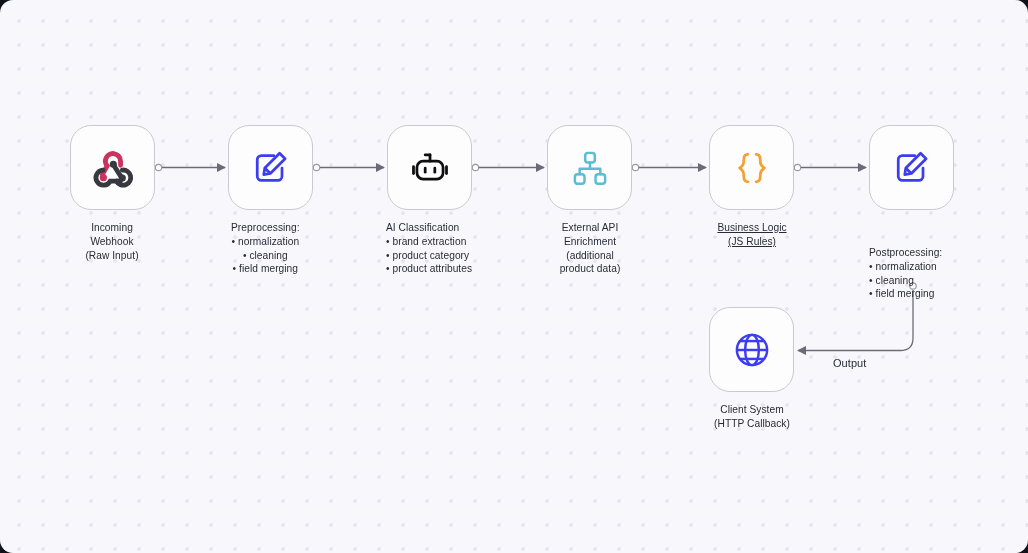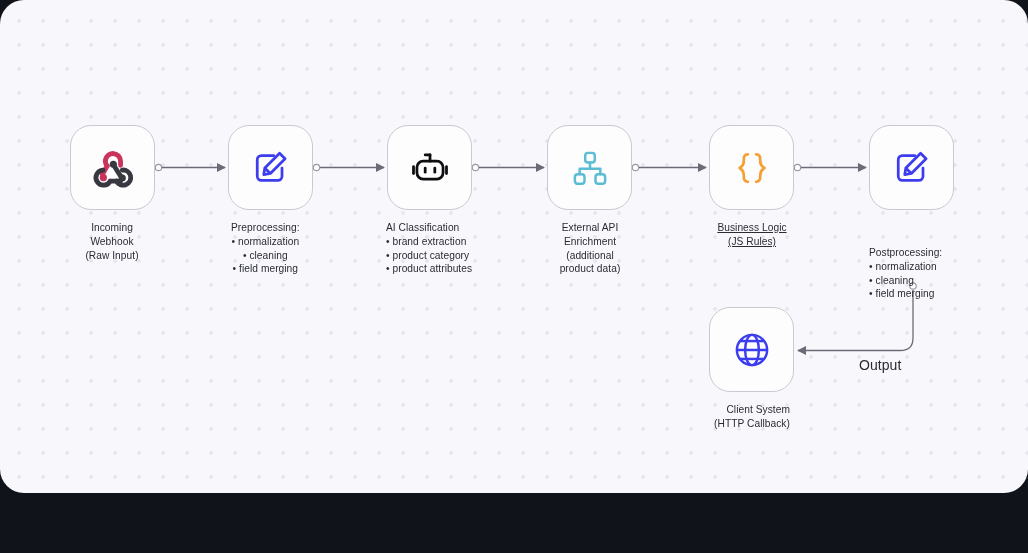--- a/index.html
+++ b/index.html
@@ -10,26 +10,26 @@
   }
   body {
     width: 1028px;
     height: 553px;
     overflow: hidden;
     font-family: "Liberation Sans", sans-serif;
   }
   #canvas {
     position: relative;
     width: 1028px;
-    height: 493px;
+    height: 553px;
     background-color: #f8f8fc;
     background-image: radial-gradient(circle, #e8e7ef 1.7px, transparent 1.8px);
     background-size: 24px 24px;
     background-position: 7px 9px;
-    border-radius: 24px;
+    border-radius: 13px;
     overflow: hidden;
   }
   #edge-layer {
     position: absolute;
     left: 0;
     top: 0;
     width: 1028px;
     height: 553px;
     pointer-events: none;
   }
@@ -60,25 +60,24 @@
   }
   .label-center {
     text-align: center;
     transform: translateX(-50%);
   }
   .label-left {
     text-align: left;
   }
   .edge-label {
     position: absolute;
-    font-size: 14px;
+    font-size: 11px;
     color: #2a2a35;
     white-space: pre;
     letter-spacing: 0.05px;
-    margin-left: 26px;
   }
 </style>
 </head>
 <body>
 
 <div id="canvas">
 
   <svg id="edge-layer" viewBox="0 0 1028 553" xmlns="http://www.w3.org/2000/svg">
     <defs>
       <marker id="arrow" viewBox="0 0 10 10" refX="9" refY="5" markerWidth="7" markerHeight="7" orient="auto-start-reverse">
@@ -197,18 +196,18 @@
 
   <div class="node" style="left:709px; top:307px;">
     <svg class="node-icon" viewBox="0 0 64 64" xmlns="http://www.w3.org/2000/svg">
       <circle cx="32" cy="32" r="22" fill="none" stroke="#3d3df0" stroke-width="3.6"></circle>
       <ellipse cx="32" cy="32" rx="10" ry="22" fill="none" stroke="#3d3df0" stroke-width="3.6"></ellipse>
       <path d="M10 32 L54 32" fill="none" stroke="#3d3df0" stroke-width="3.6"></path>
       <path d="M14.5 19 L49.5 19" fill="none" stroke="#3d3df0" stroke-width="3.6"></path>
       <path d="M14.5 45 L49.5 45" fill="none" stroke="#3d3df0" stroke-width="3.6"></path>
     </svg>
   </div>
-  <div class="node-label label-center" style="left:752px; top:403px;text-align:right;">Client System
+  <div class="node-label label-center" style="left:752px; top:403px;">Client System
 (HTTP Callback)</div>
 
   <div class="edge-label" style="left:833px; top:357px;">Output</div>
 
 </div>
 
 </body></html>

